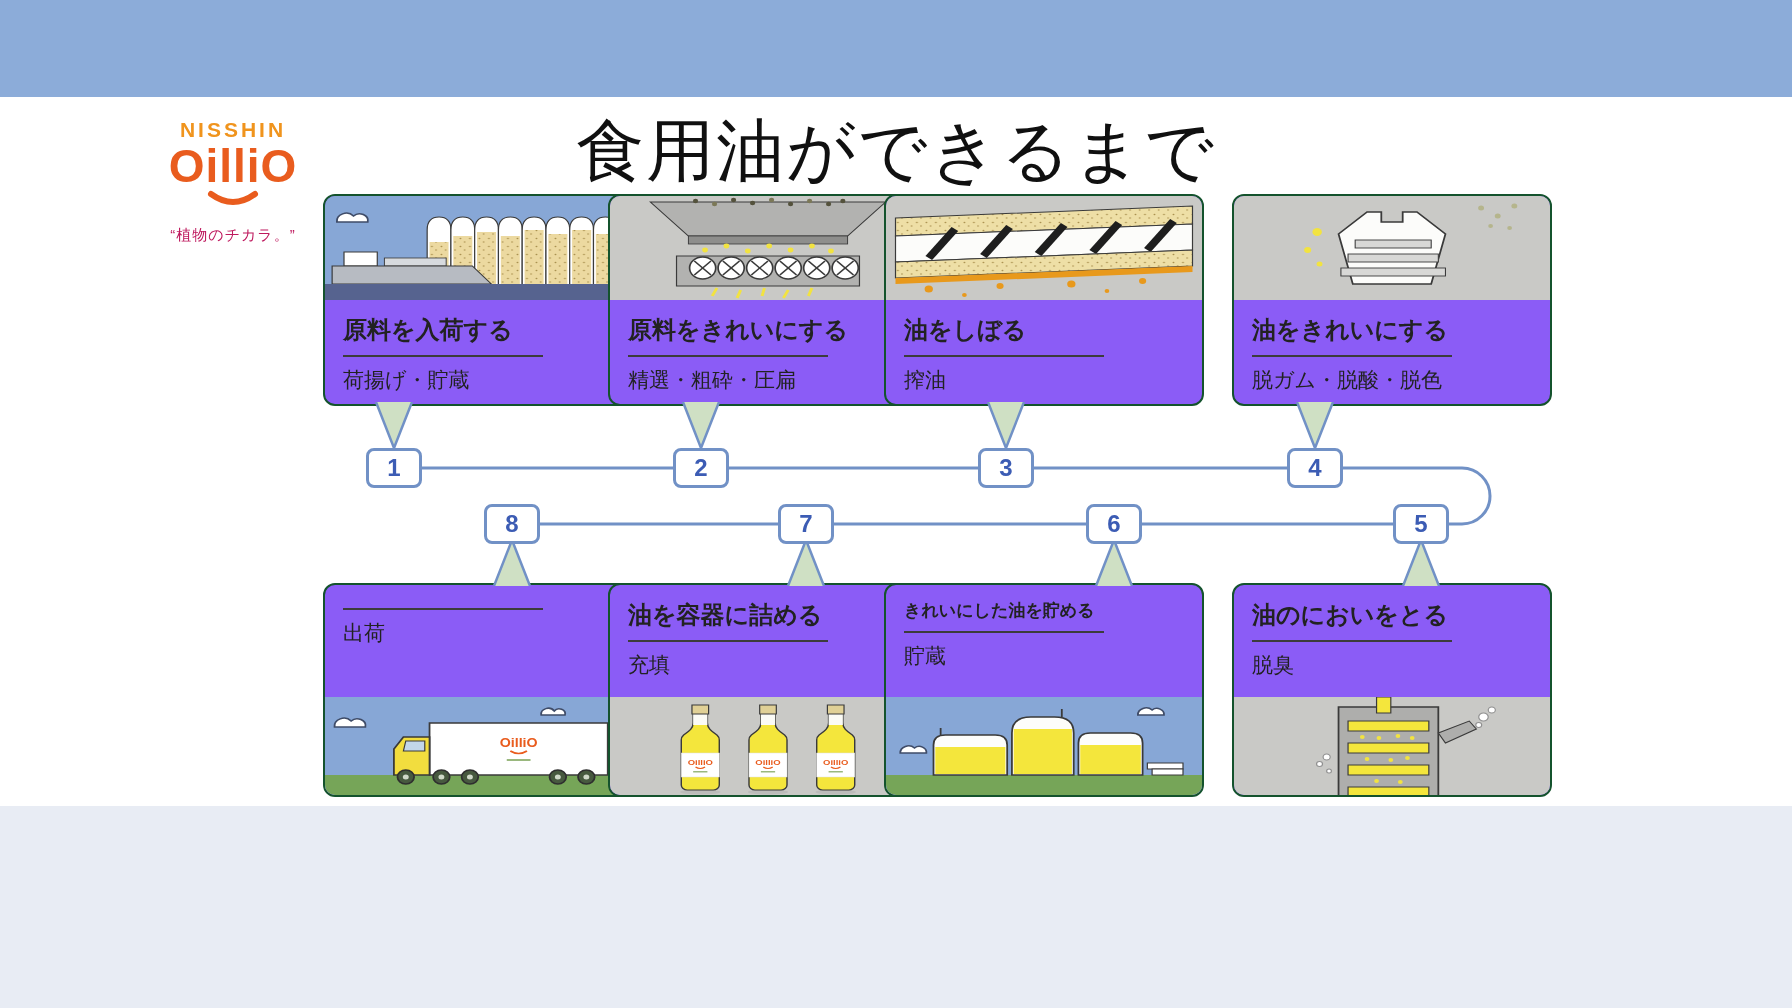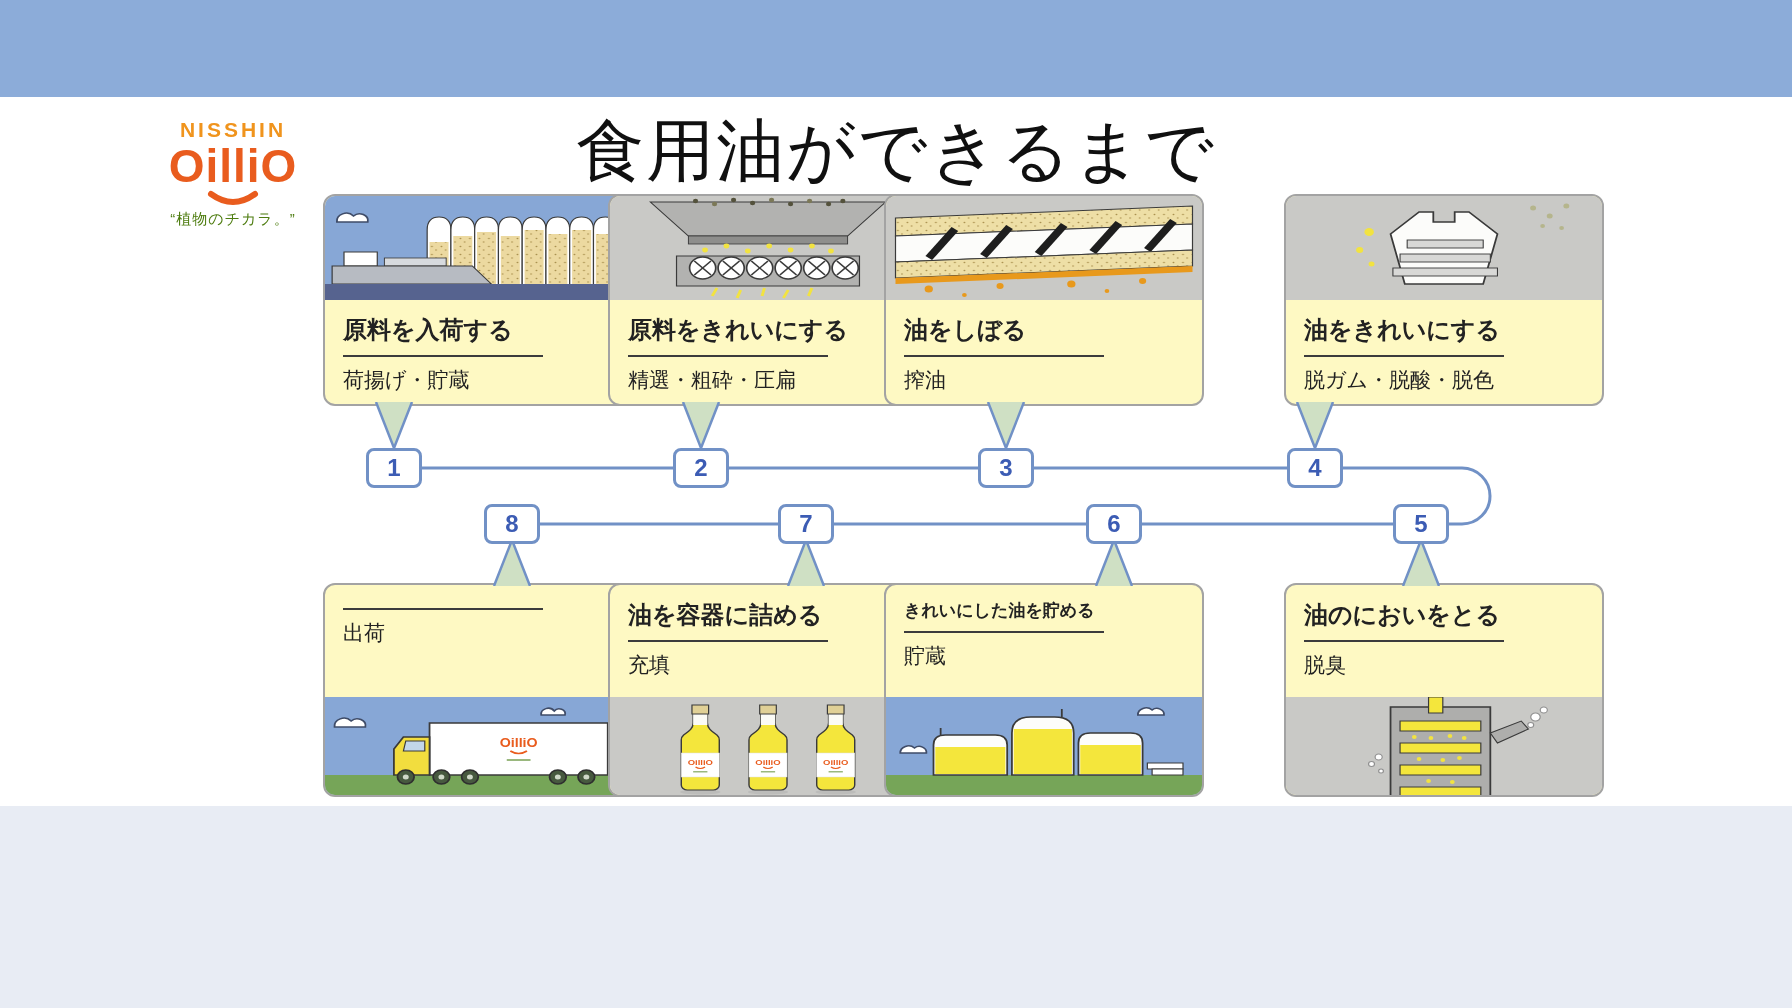--- a/index.html
+++ b/index.html
@@ -6,27 +6,27 @@
   .canvas{position:relative;width:1792px;height:1008px;background:#ffffff;
           font-family:"Liberation Sans",sans-serif;overflow:hidden;}
   .header-bar{position:absolute;left:0;top:0;width:1792px;height:97px;background:#8cacd9;}
   .footer-bar{position:absolute;left:0;top:806px;width:1792px;height:202px;background:#e8ecf4;}
   .main-title{position:absolute;top:106px;left:0;width:100%;text-align:center;
               font-size:68px;letter-spacing:2px;color:#101010;font-weight:500;}
   
   .logo{position:absolute;left:148px;top:118px;width:170px;text-align:center;}
   .logo-top{color:#f0941d;font-size:21px;font-weight:700;letter-spacing:3px;}
   .logo-main{color:#e95c1e;font-size:46px;font-weight:800;line-height:1.05;letter-spacing:1px;}
-  .logo-tag{color:#4d7c0f;font-size:15px;letter-spacing:1px;margin-top:2px;}
+  .logo-tag{color:#be185d;font-size:15px;letter-spacing:1px;margin-top:18px;}
   
-  .card{position:absolute;width:320px;background:#fef9c3;border:2px solid #a3a3a3;
+  .card{position:absolute;width:320px;background:#8b5cf6;border:2px solid #14532d;
         border-radius:12px;overflow:hidden;z-index:2;box-sizing:border-box;}
   .card.toprow{top:194px;height:212px;}
   .card.bottomrow{top:583px;height:214px;}
-  .col1{left:323px}.col2{left:608px}.col3{left:884px}.col4{left:1284px}
+  .col1{left:323px}.col2{left:608px}.col3{left:884px}.col4{left:1232px}
   .scene{position:relative;width:100%;overflow:hidden;}
   .scene.sky{background:#87a7d6;}
   .scene.gray{background:#c9c9c6;}
   .card.toprow .scene{height:104px;}
   .card.bottomrow .scene{height:100px;}
   .panel{padding:14px 18px 0;box-sizing:border-box;}
   .card.toprow .panel{height:106px;}
   .card.bottomrow .panel{height:112px;}
   .step-title{font-size:24px;font-weight:700;color:#222;white-space:nowrap;}
   .step-title.small{font-size:17px;}

